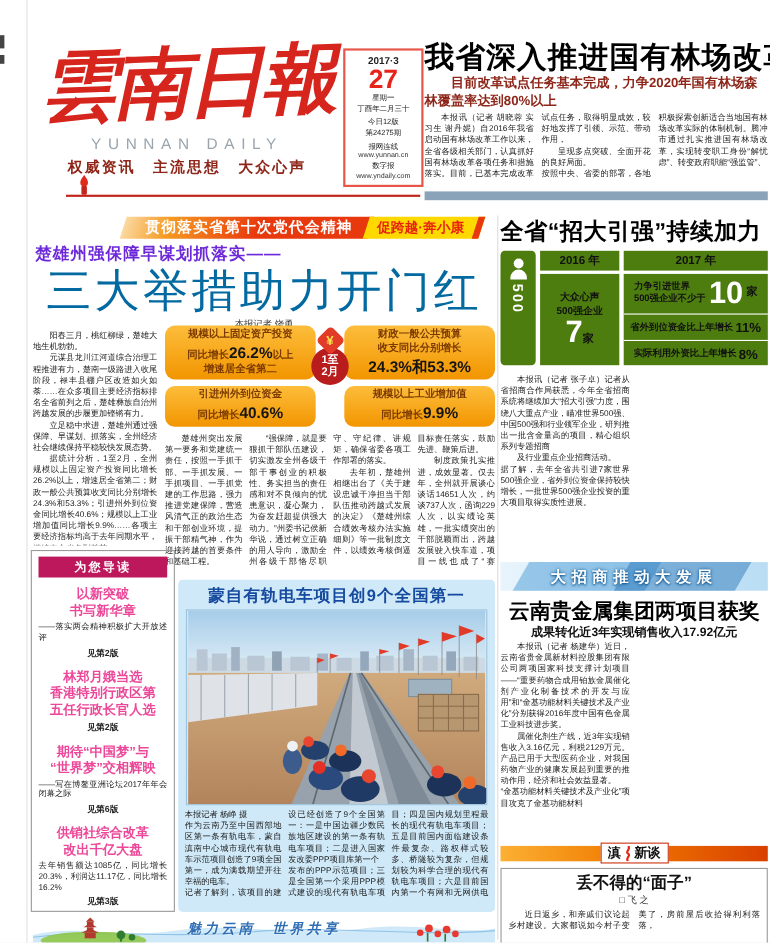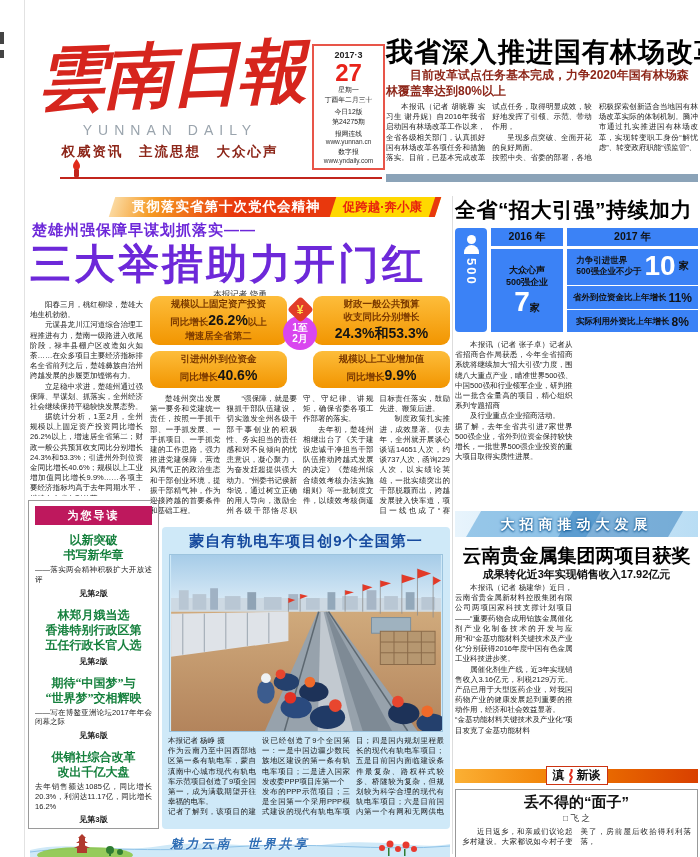--- a/index.html
+++ b/index.html
@@ -34,59 +34,59 @@
   .rule-red { left:60px; top:177px; width:322px; height:2px; background:#c2251c; }
 
   
   .banner { left:112px; top:197px; height:20px; display:flex; align-items:stretch; }
   .banner-main { background:linear-gradient(90deg,#fbd9a0,#f59a23 18%,#e8380d 55%,#e8380d); transform:skewX(-18deg); padding:0 16px 0 20px; display:flex; align-items:center; }
   .banner-main span { transform:skewX(18deg); color:#fff; font-weight:bold; font-size:13.5px; letter-spacing:1px; }
   .banner-chip { background:#ffd800; transform:skewX(-18deg); margin-left:-4px; padding:0 10px; display:flex; align-items:center; border-right:6px solid #e8380d; }
   .banner-chip span { transform:skewX(18deg); color:#e8230d; font-weight:bold; font-size:12.5px; }
 
   .kicker { left:32px; top:221px; font-size:15px; font-weight:bold; color:#6d28d9; letter-spacing:1px; }
-  .lead-hl { left:30px; top:237px; width:420px; text-align:left; font-size:41px; font-weight:bold; color:#6d28d9; letter-spacing:3px; white-space:nowrap; }
+  .lead-hl { left:30px; top:237px; width:420px; text-align:center; font-size:41px; font-weight:normal; color:#0369a1; letter-spacing:3px; white-space:nowrap; }
   .lead-by { left:30px; top:289px; width:420px; text-align:center; font-size:8.5px; color:#333; }
 
   .lead-col1 { left:30px; top:300px; width:113px; height:196px; }
 
   
   .stat-grid { left:150px; top:296px; width:300px; height:92px; display:grid; grid-template-columns:1fr 1fr; grid-template-rows:1fr 1fr; gap:6px 26px; }
   .sbox { background:linear-gradient(180deg,#fdbd3b,#f29500); border-radius:9px; color:#7c3a00; font-weight:bold; font-size:9.5px; text-align:center; line-height:1.35; display:flex; flex-direction:column; justify-content:center; padding:2px 4px; }
   .sbox .num { font-size:14px; color:#141414; letter-spacing:0; }
   .badge { left:280px; top:300px; width:40px; text-align:center; z-index:3; }
   .badge .yen { width:19px; height:19px; background:#e23c28; border-radius:4px; transform:rotate(45deg); display:flex; align-items:center; justify-content:center; margin:0 auto; }
   .badge .yen span { transform:rotate(-45deg); color:#ffe14d; font-weight:bold; font-size:12px; }
-  .badge .circ { width:34px; height:34px; border-radius:50%; background:#d946ef; color:#fff; font-weight:bold; font-size:10px; line-height:1.15; display:flex; align-items:center; justify-content:center; margin:-3px auto 0; text-align:center; }
+  .badge .circ { width:34px; height:34px; border-radius:50%; background:#b91c1c; color:#fff; font-weight:bold; font-size:10px; line-height:1.15; display:flex; align-items:center; justify-content:center; margin:-3px auto 0; text-align:center; }
 
   .lead-flow { left:150px; top:394px; width:300px; height:130px; column-count:4; column-gap:6px; column-fill:auto; }
 
   
   .sidebar { left:28px; top:500px; width:131px; height:329px; border:1px solid #9a9a9a; padding:5px 6px; overflow:hidden; }
   .sb-header { background:#be185d; color:#fff; font-weight:bold; font-size:11px; text-align:center; padding:2px 0; letter-spacing:2px; margin-bottom:8px; }
   .sb-item { margin-bottom:9px; }
-  .sb-title { font-size:12px; font-weight:bold; color:#15803d; text-align:center; line-height:1.25;font-family:Liberation Serif, serif; }
+  .sb-title { font-size:12px; font-weight:bold; color:#ec4899; text-align:center; line-height:1.25; }
   .sb-note { font-size:7.5px; color:#222; line-height:1.3; margin-top:2px; text-align:justify; }
   .sb-page { font-size:8px; font-weight:bold; color:#222; text-align:center; margin-top:3px; }
 
   
   .tram { left:162px; top:527px; width:288px; height:302px; background:#cfe9f8; border-radius:4px; padding:5px 6px; }
   .tram-title { text-align:center; font-size:15px; font-weight:bold; color:#164a9e; letter-spacing:1px; margin-bottom:3px; }
   .tram-photo { display:block; margin:0 auto; border:1px solid #9cc4de; }
   .tram-cap { margin-top:4px; height:86px; column-count:3; column-gap:6px; column-fill:auto; }
 
   
   .footer { left:30px; top:832px; width:420px; height:25px; }
   .footer-text { left:30px; top:836px; width:420px; text-align:center; font-size:12.5px; font-weight:bold; font-style:italic; color:#2f6eb5; letter-spacing:3px; text-shadow:0 0 2px #fff; }
 
   
   .vrule { left:452px; top:196px; height:658px; border-left:1px solid #ddd; }
   .zd-hl { left:455px; top:196px; width:243px; font-size:21px; font-weight:bold; color:#000; letter-spacing:0.5px; white-space:nowrap; }
   .info { left:455px; top:228px; width:243px; height:104px; display:flex; gap:4px; }
-  .info .panel { background:#3b82f6; }
+  .info .panel { background:#4d7c0f; }
   .ic { width:32px; border-radius:4px; display:flex; flex-direction:column; align-items:center; padding-top:7px; }
   .phead { width:9px; height:9px; border-radius:50%; background:#fff; }
   .pbody { width:15px; height:9px; border-radius:8px 8px 0 0; background:#fff; margin-top:1px; }
   .i500 { writing-mode:vertical-rl; color:#fff; font-weight:bold; font-size:13px; letter-spacing:2px; margin-top:4px; }
   .colA { width:72px; display:flex; flex-direction:column; gap:3px; }
   .colB { flex:1; display:flex; flex-direction:column; gap:3px; }
   .hdr { text-align:center; font-weight:bold; font-size:10.5px; color:#111; padding:2px 0; }
   .bodyA { flex:1; display:flex; flex-direction:column; align-items:center; justify-content:center; font-size:9px; font-weight:bold; color:#111; text-align:center; line-height:1.3; }
   .bignum { font-size:28px; font-weight:bold; color:#fff; line-height:1; }
   .unit { font-size:10px; font-weight:bold; color:#111; }

